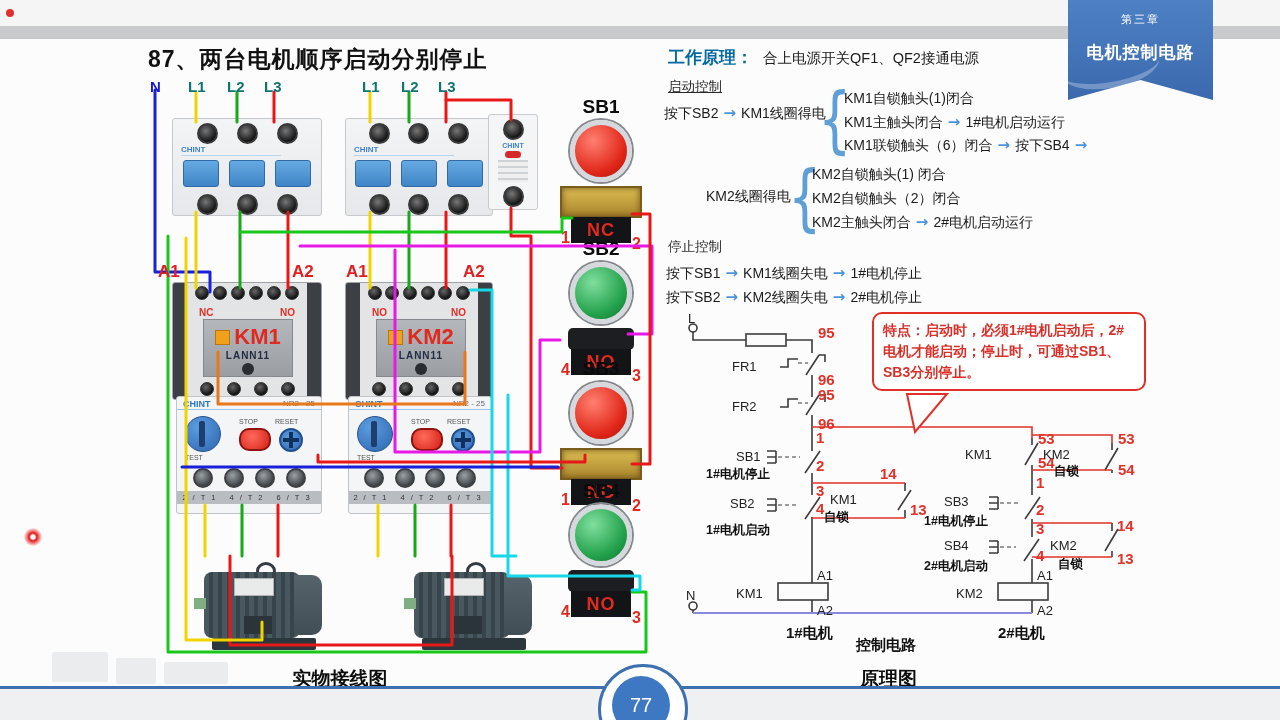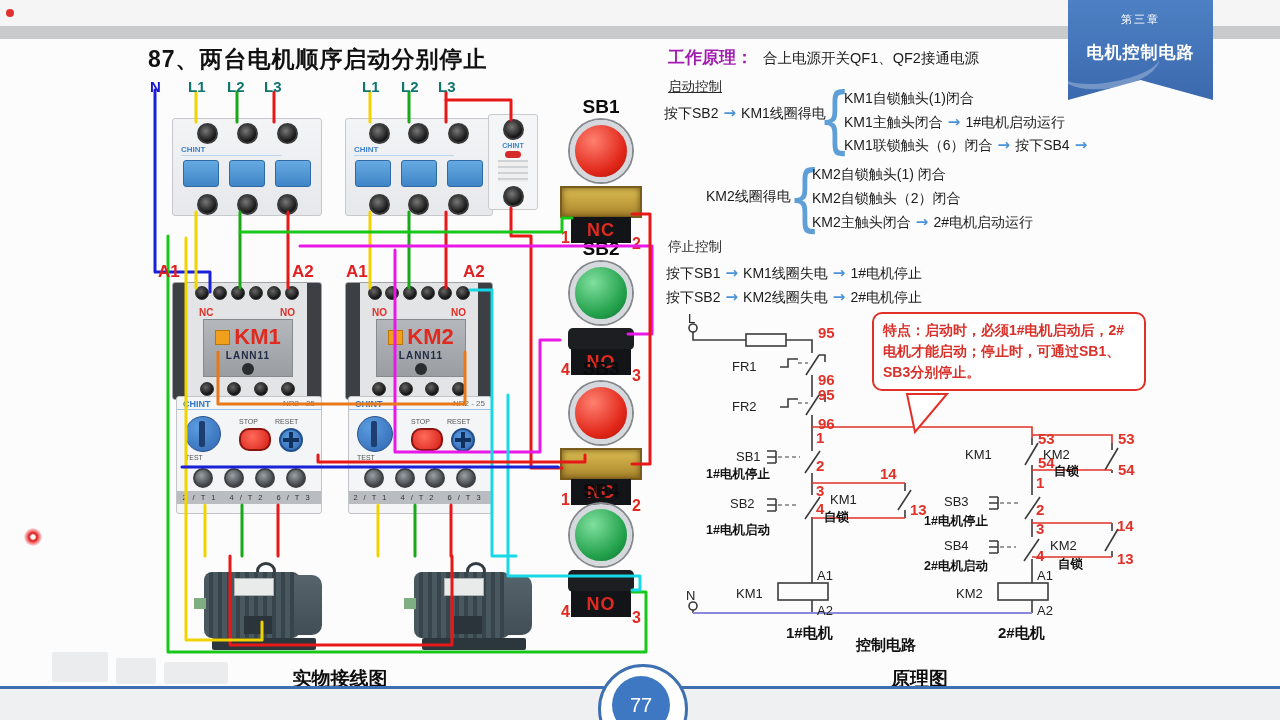--- a/index.html
+++ b/index.html
@@ -19,21 +19,21 @@
     color:#fff;text-align:center;}
   .banner-swoosh{position:absolute;left:-8px;bottom:12px;width:100px;height:38px;border-radius:50%;
     border-bottom:6px solid rgba(255,255,255,.28);transform:rotate(-10deg);}
   .banner-line1{margin-top:12px;font-size:11px;letter-spacing:2px;}
   .banner-line2{margin-top:14px;font-size:17px;font-weight:700;letter-spacing:1px;}
   
   .slide-title{position:absolute;left:148px;top:44px;font-size:23px;font-weight:700;color:#111;letter-spacing:1px;z-index:5;}
   
   .principle{position:absolute;left:660px;top:42px;width:430px;height:270px;font-size:14px;color:#1c1c1c;z-index:5;}
   .principle .abs{position:absolute;white-space:nowrap;}
-  .wp-head{font-size:17px;font-weight:700;color:#a21caf;}
+  .wp-head{font-size:17px;font-weight:700;color:#0369a1;}
   .wp-rest{font-size:14.5px;margin-left:10px;font-weight:400;}
   .wp-sec{font-size:13.5px;color:#2a2a2a;}
   .arr{color:#4b93d8;font-weight:700;font-size:15px;margin:0 5px;font-family:"DejaVu Sans",sans-serif;}
   .brace{position:absolute;color:#5f9fd8;font-size:70px;line-height:64px;font-weight:400;
          transform:scaleX(.75) scaleY(1.05);transform-origin:left top;font-family:"DejaVu Sans",sans-serif;}
   
   .phase{position:absolute;font-size:15px;font-weight:700;color:#0f766e;z-index:6;}
   .phase.n{color:#1818cc;}
   
   .mcb{position:absolute;width:148px;height:96px;background:linear-gradient(#f3f4f6,#e6e8eb);
@@ -542,21 +542,21 @@
       <text class="big" x="338" y="333">2#电机</text>
     </g>
   </svg>
 
   <svg class="bubble-tail" width="60" height="44">
     <polygon points="14,2 54,2 22,40" fill="#ffffff" stroke="#e03028" stroke-width="2"></polygon>
   </svg>
   <div class="bubble">特点：启动时，必须1#电机启动后，2#电机才能启动；停止时，可通过SB1、SB3分别停止。</div>
 
   <div class="caption" style="left:240px;top:666px;width:200px;text-align:center;">实物接线图</div>
-  <div class="caption" style="left:828px;top:666px;width:120px;text-align:right;">原理图</div>
+  <div class="caption" style="left:860px;top:666px;width:120px;text-align:left;">原理图</div>
 
   <div class="watermark">
     <div class="wm-b" style="width:56px;height:30px;"></div>
     <div class="wm-b" style="width:40px;height:26px;margin-top:6px;"></div>
     <div class="wm-b" style="width:64px;height:22px;margin-top:10px;"></div>
   </div>
 
   <div class="bottom-area"></div>
   <div class="bottom-line"></div>
   <div class="page-arc"></div>

